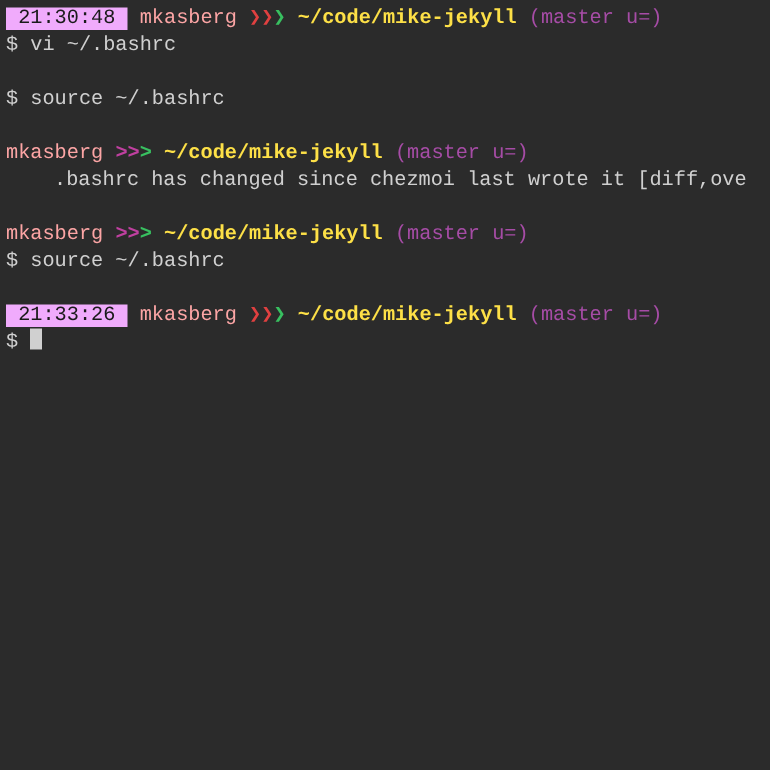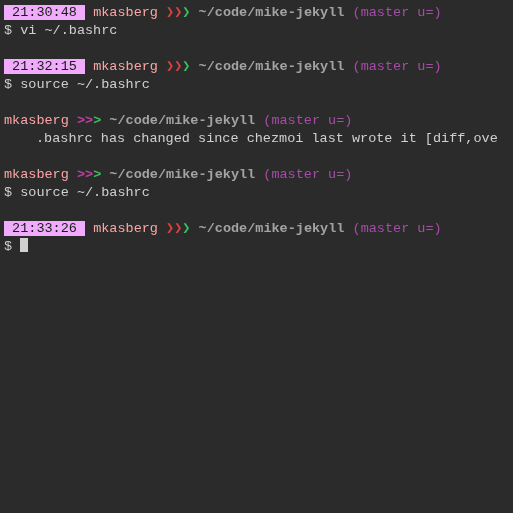--- a/index.html
+++ b/index.html
@@ -32,21 +32,21 @@
   }
   .sep-green {
     color: #38c060;
     font-weight: bold;
   }
   .sep-magenta {
     color: #c040a0;
     font-weight: bold;
   }
   .path {
-    color: #a3a3a3;
+    color: #fde047;
     font-weight: bold;
   }
   .branch {
     color: #a64ca6;
   }
   .dollar {
     color: #d0d0d0;
   }
   .cmd {
     color: #d0d0d0;
@@ -64,21 +64,20 @@
     margin-top: -2px;
   }
 </style>
 </head>
 <body>
 
 <div id="term">
     <div class="line"><span class="ts-wrap"> 21:30:48 </span> <span class="user">mkasberg</span> <span class="sep-red">❯</span><span class="sep-red">❯</span><span class="sep-green">❯</span> <span class="path">~/code/mike-jekyll</span> <span class="branch">(</span><span class="branch">master u=</span><span class="branch">)</span></div>
     <div class="line"><span class="dollar">$ </span><span class="cmd">vi ~/.bashrc</span></div>
     <div class="line"> </div>
-    <div class="line"><span class="ts-wrap"> 21:32:15 </span> <span class="user">mkasberg</span> <span class="sep-red">❯</span><span class="sep-red">❯</span><span class="sep-green">❯</span> <span class="path">~/code/mike-jekyll</span> <span class="branch">(</span><span class="branch">master u=</span><span class="branch">)</span></div>
     <div class="line"><span class="dollar">$ </span><span class="cmd">source ~/.bashrc</span></div>
     <div class="line"> </div>
     <div class="line"><span class="user">mkasberg</span> <span class="sep-magenta">&gt;</span><span class="sep-magenta">&gt;</span><span class="sep-green">&gt;</span> <span class="path">~/code/mike-jekyll</span> <span class="branch">(</span><span class="branch">master u=</span><span class="branch">)</span></div>
     <div class="line output">.bashrc has changed since chezmoi last wrote it [diff,ove</div>
     <div class="line"> </div>
     <div class="line"><span class="user">mkasberg</span> <span class="sep-magenta">&gt;</span><span class="sep-magenta">&gt;</span><span class="sep-green">&gt;</span> <span class="path">~/code/mike-jekyll</span> <span class="branch">(</span><span class="branch">master u=</span><span class="branch">)</span></div>
     <div class="line"><span class="dollar">$ </span><span class="cmd">source ~/.bashrc</span></div>
     <div class="line"> </div>
     <div class="line"><span class="ts-wrap"> 21:33:26 </span> <span class="user">mkasberg</span> <span class="sep-red">❯</span><span class="sep-red">❯</span><span class="sep-green">❯</span> <span class="path">~/code/mike-jekyll</span> <span class="branch">(</span><span class="branch">master u=</span><span class="branch">)</span></div>
     <div class="line"><span class="dollar">$ </span><span class="cmd"></span><span class="cursor"></span></div>

